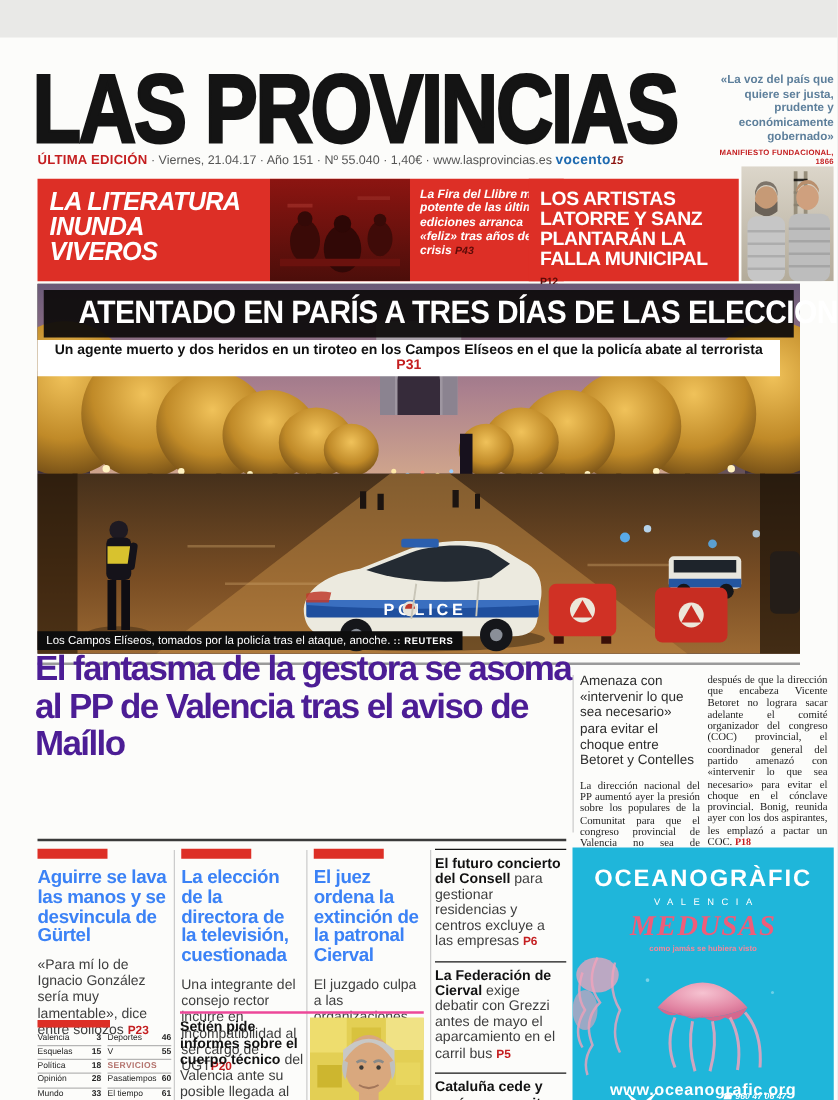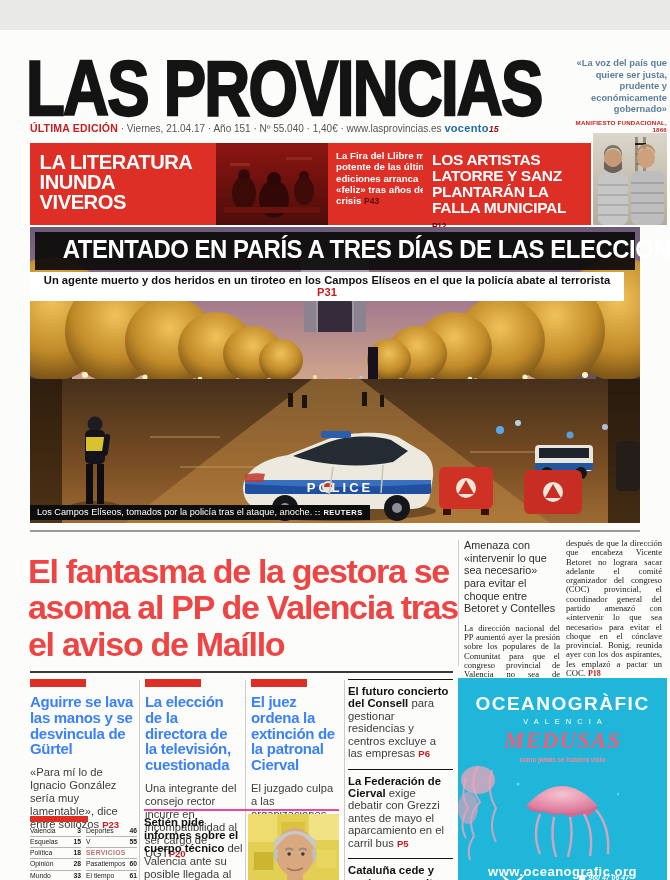--- a/index.html
+++ b/index.html
@@ -16,21 +16,21 @@
   .quote{right:3px;top:28px;width:101px;text-align:right;font-weight:bold;
         font-size:9.3px;line-height:1.24;color:#5d7f9b;}
   .quote-attr{margin-top:3px;font-size:6.2px;color:#c41e20;letter-spacing:.2px;line-height:1.25;}
   .folio{left:30px;top:92px;font-size:10px;color:#555;white-space:nowrap;}
   .folio b{color:#c41e20;font-size:10.5px;letter-spacing:.2px;}
   .vocento{color:#1e6ab0;font-weight:bold;font-size:11px;letter-spacing:.3px;}
   .vocento-mark{color:#8c1410;font-weight:bold;font-style:italic;font-size:9px;}
 
   
   .banner{background:#dd2f26;color:#fff;}
-  .banner1{left:30px;top:113px;width:421px;height:82px;display:flex;}
+  .banner1{left:30px;top:113px;width:421px;height:82px;display:flex;font-style:italic;}
   .banner1-headline{width:172px;padding:9px 4px 0 10px;font-size:21px;font-weight:bold;
         line-height:.95;letter-spacing:-.5px;transform:scaleX(.96);transform-origin:left top;}
   .banner1-photo{width:112px;height:82px;flex:none;}
   .banner1-teaser{flex:1;padding:7px 7px 0 8px;font-size:9.7px;font-weight:bold;line-height:1.16;}
   .banner2{left:423px;top:113px;width:168px;height:82px;padding:9px 8px 0 9px;box-sizing:border-box;
         font-size:15.5px;font-weight:bold;line-height:1.03;letter-spacing:-.3px;}
   .pref-dark{color:#5e0b08;font-size:8.5px;font-weight:bold;}
   .artists-photo{left:593px;top:103px;width:74px;height:92px;}
 
   
@@ -42,22 +42,22 @@
   .lead-sub{top:45px;left:0;right:16px;text-align:center;}
   .lead-sub span.box{display:inline-block;background:#fff;color:#111;font-size:11.2px;
         font-weight:bold;padding:2px 6px 3px;}
   .pref{color:#c41e20;font-weight:bold;}
   .lead-caption{left:0;bottom:3px;background:#0d0d0d;color:#fff;font-size:9.2px;
         padding:2px 7px 3px;}
   .lead-caption .credit{font-size:7.5px;font-weight:bold;letter-spacing:.5px;}
   .rule-photo{left:30px;top:500px;width:610px;height:2px;background:#9a9a9a;}
 
   
-  .main-headline{left:28px;top:523px;width:442px;font-size:34px;font-weight:bold;
-        letter-spacing:-1.3px;line-height:1.07;color:#ef4444;}
+  .main-headline{left:28px;top:490px;width:442px;font-size:28px;font-weight:bold;
+        letter-spacing:-1.3px;line-height:1.07;color:#4c1d95;}
   .vline-main{left:458px;top:510px;width:1px;height:126px;background:#ccc;}
   .colA{left:464px;top:509px;width:96px;}
   .colA-sub{font-size:10.8px;line-height:1.17;color:#2d2d2d;margin-bottom:9px;}
   .story-body{font-family:"Liberation Serif",serif;font-size:8.6px;line-height:1.08;
         color:#222;text-align:justify;}
   .colB{left:566px;top:509px;width:96px;}
   .story-body .pref{font-family:Liberation Serif, serif;font-size:8px;}
 
   
   .section-rule{left:30px;top:641px;width:423px;height:2px;background:#3a3a3a;}

